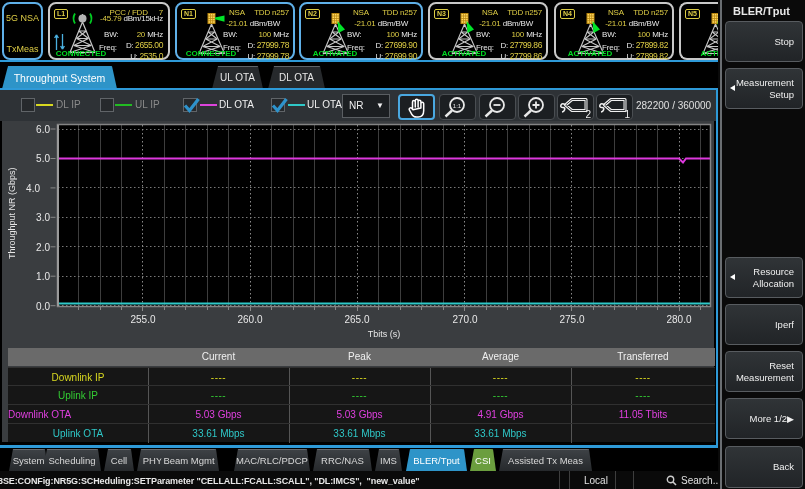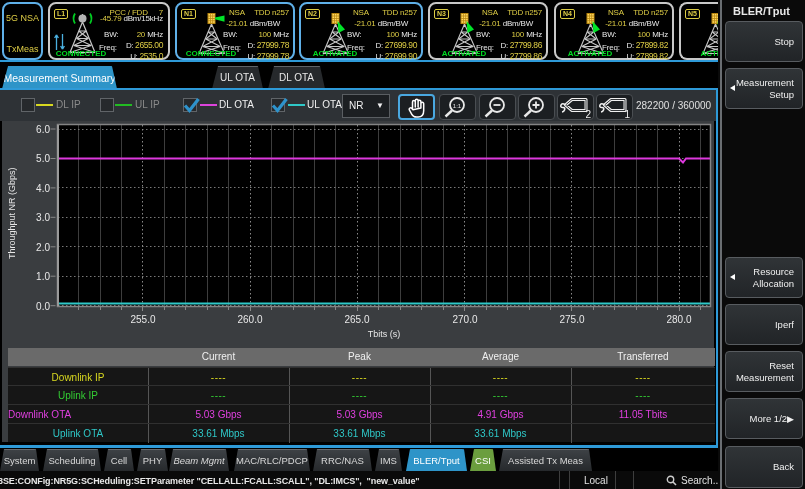--- a/index.html
+++ b/index.html
@@ -266,21 +266,21 @@
           <rect x="17.8" y="11.2" width="1.6" height="1.6"></rect>
           <rect x="20.1" y="11.2" width="1.6" height="1.6"></rect>
 </g>
 <polygon points="20.5,11 28,19.5 21.5,23" fill="#00e428"></polygon>
 </svg>
   <div class="conn" style="left:8px; width:52px; text-align:center;">ACTIVA</div>
 </div>
 
   <div class="abs" style="left:0; top:60px; width:718px; height:2px; background:#2e9ad8;"></div>
 
-  <div class="ttab" style="left:2px; width:115px; background:#2e94c8; color:#fff;">Measurement Summary</div>
+  <div class="ttab" style="left:2px; width:115px; background:#2e94c8; color:#fff;">Throughput System</div>
   <div class="ttab" style="left:119px; width:87px; font-size:10px;margin-top:42px;">DL/UL OTA Graph</div>
   <div class="ttab" style="left:212px; width:51px; font-size:10px;">UL OTA</div>
   <div class="ttab" style="left:268px; width:57px; font-size:10px;">DL OTA</div>
 
   <div id="legend">
 <div class="cb" style="left:21px;"></div>
 <div class="lsample" style="left:36px; background:#d8d820;"></div>
 <div class="llabel" style="left:56px; color:#8a8a8a;">DL IP</div>
 <div class="cb" style="left:100px;"></div>
 <div class="lsample" style="left:115px; background:#22bb22;"></div>
@@ -430,21 +430,21 @@
 <line x1="48.5" y1="125.8" x2="53.5" y2="125.8" stroke="#888" stroke-width="1"></line>
 <line x1="48.5" y1="155.2" x2="53.5" y2="155.2" stroke="#888" stroke-width="1"></line>
 <line x1="48.5" y1="184.7" x2="53.5" y2="184.7" stroke="#888" stroke-width="1"></line>
 <path d="M56 37.5 L677 37.5 L681 41.5 L684 37.5 L708 37.5" stroke="#dd38dd" stroke-width="2" fill="none"></path>
 <line x1="56" y1="182.5" x2="708" y2="182.5" stroke="#2fc8c8" stroke-width="2"></line>
 <rect x="55.5" y="3.5" width="653" height="182" fill="none" stroke="#848484" stroke-width="1.5"></rect>
 <line x1="56" y1="4" x2="56" y2="185" stroke="#9a9a9a" stroke-width="2"></line>
 </svg>
 <div class="abs" style="left:16px; top:3px; width:32px; text-align:right; font-size:10px; color:#e8e8e8;">6.0</div>
 <div class="abs" style="left:16px; top:32px; width:32px; text-align:right; font-size:10px; color:#e8e8e8;">5.0</div>
-<div class="abs" style="left:16px; top:62px; width:32px; text-align:right; font-size:10px; color:#e8e8e8;">4.0</div>
+<div class="abs" style="left:6px; top:62px; width:32px; text-align:right; font-size:10px; color:#e8e8e8;">4.0</div>
 <div class="abs" style="left:16px; top:91px; width:32px; text-align:right; font-size:10px; color:#e8e8e8;">3.0</div>
 <div class="abs" style="left:16px; top:121px; width:32px; text-align:right; font-size:10px; color:#e8e8e8;">2.0</div>
 <div class="abs" style="left:16px; top:150px; width:32px; text-align:right; font-size:10px; color:#e8e8e8;">1.0</div>
 <div class="abs" style="left:16px; top:180px; width:32px; text-align:right; font-size:10px; color:#e8e8e8;">0.0</div>
 <div class="abs" style="left:116px; top:193px; width:50px; text-align:center; font-size:10px; color:#e8e8e8;">255.0</div>
 <div class="abs" style="left:223px; top:193px; width:50px; text-align:center; font-size:10px; color:#e8e8e8;">260.0</div>
 <div class="abs" style="left:330px; top:193px; width:50px; text-align:center; font-size:10px; color:#e8e8e8;">265.0</div>
 <div class="abs" style="left:438px; top:193px; width:50px; text-align:center; font-size:10px; color:#e8e8e8;">270.0</div>
 <div class="abs" style="left:545px; top:193px; width:50px; text-align:center; font-size:10px; color:#e8e8e8;">275.0</div>
 <div class="abs" style="left:652px; top:193px; width:50px; text-align:center; font-size:10px; color:#e8e8e8;">280.0</div>
@@ -504,25 +504,25 @@
 <div class="abs" style="left:422px; top:0; width:1px; height:18.8px; background:#555;"></div>
 <div class="abs" style="left:563px; top:0; width:1px; height:18.8px; background:#555;"></div>
 </div>
 
   </div>
 
   <div class="abs" style="left:0; top:445px; width:718px; height:3px; background:#2e9ad8;"></div>
   <div class="abs" style="left:715.5px; top:88px; width:2.5px; height:360px; background:#2e9ad8;"></div>
 
   <div id="btabs">
-<div class="btab" style="left:0px; width:39px; ">System</div>
+<div class="btab" style="left:9px; width:39px; ">System</div>
 <div class="btab" style="left:43px; width:58px; ">Scheduling</div>
 <div class="btab" style="left:104px; width:30px; ">Cell</div>
 <div class="btab" style="left:137px; width:31px; ">PHY</div>
-<div class="btab" style="left:169px; width:60px;font-style:italic; ">Beam Mgmt</div>
+<div class="btab" style="left:159px; width:60px; ">Beam Mgmt</div>
 <div class="btab" style="left:234px; width:76px; ">MAC/RLC/PDCP</div>
 <div class="btab" style="left:313px; width:59px; ">RRC/NAS</div>
 <div class="btab" style="left:375px; width:27px; ">IMS</div>
 <div class="btab" style="left:406px; width:61px; background:#2e94c8; border-color:#2e94c8; color:#fff;">BLER/Tput</div>
 <div class="btab" style="left:470px; width:26px; background:#6b9e3e; border-color:#6b9e3e; color:#fff;">CSI</div>
 <div class="btab" style="left:499px; width:93px; ">Assisted Tx Meas</div>
 
   </div>
 
   <div id="statusbar">

